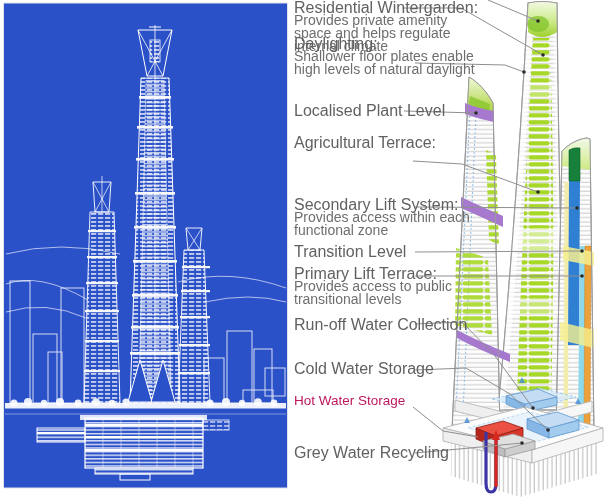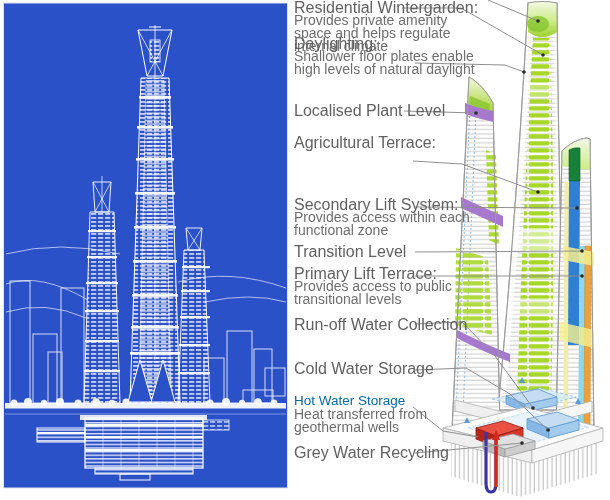--- a/index.html
+++ b/index.html
@@ -2,21 +2,21 @@
 <html><head>
 <meta charset="utf-8">
 <style>
   html,body{margin:0;padding:0;background:#ffffff;}
   .stage{position:relative;width:610px;height:500px;background:#ffffff;overflow:hidden;
          font-family:"Liberation Sans", sans-serif;}
   .stage svg{position:absolute;left:0;top:0;}
   .label{position:absolute;left:294px;width:140px;color:#6a6a6a;}
   .label .t{font-size:16px;line-height:13px;color:#616161;white-space:pre;}
   .label .d{font-size:14px;line-height:13px;color:#6e6e6e;white-space:pre;}
-  .label .t.big{font-size:13.5px;line-height:15px;color:#0369a1;}
+  .label .t.big{font-size:13.5px;line-height:15px;color:#be185d;}
 </style>
 </head>
 <body>
 
 <div class="stage">
 
 <svg width="610" height="500" viewBox="0 0 610 500">
   <defs>
     <pattern id="louv" width="10" height="4.4" patternUnits="userSpaceOnUse">
       <rect width="10" height="4.4" fill="#fdfdfd"></rect>
@@ -335,20 +335,18 @@
 transitional levels</div>
 </div>
 <div class="label" style="top:318px">
   <div class="t">Run-off Water Collection</div>
 </div>
 <div class="label" style="top:362px">
   <div class="t">Cold Water Storage</div>
 </div>
 <div class="label" style="top:393px">
   <div class="t big">Hot Water Storage</div>
-  <div class="d">Heat transferred from
-geothermal wells</div>
 </div>
 <div class="label" style="top:446px">
   <div class="t">Grey Water Recycling</div>
 </div>
 
 </div>
 
 </body></html>

